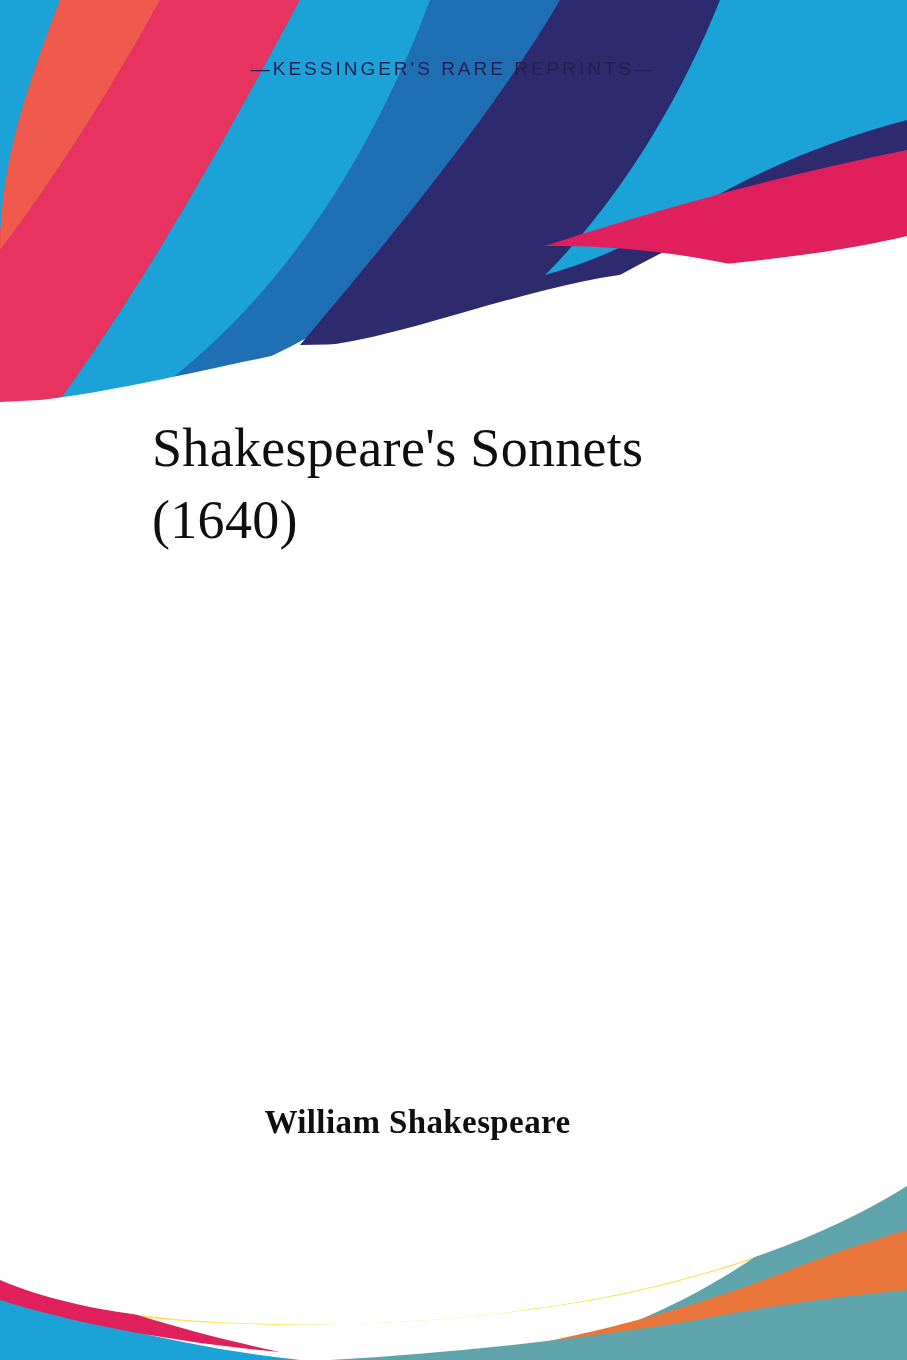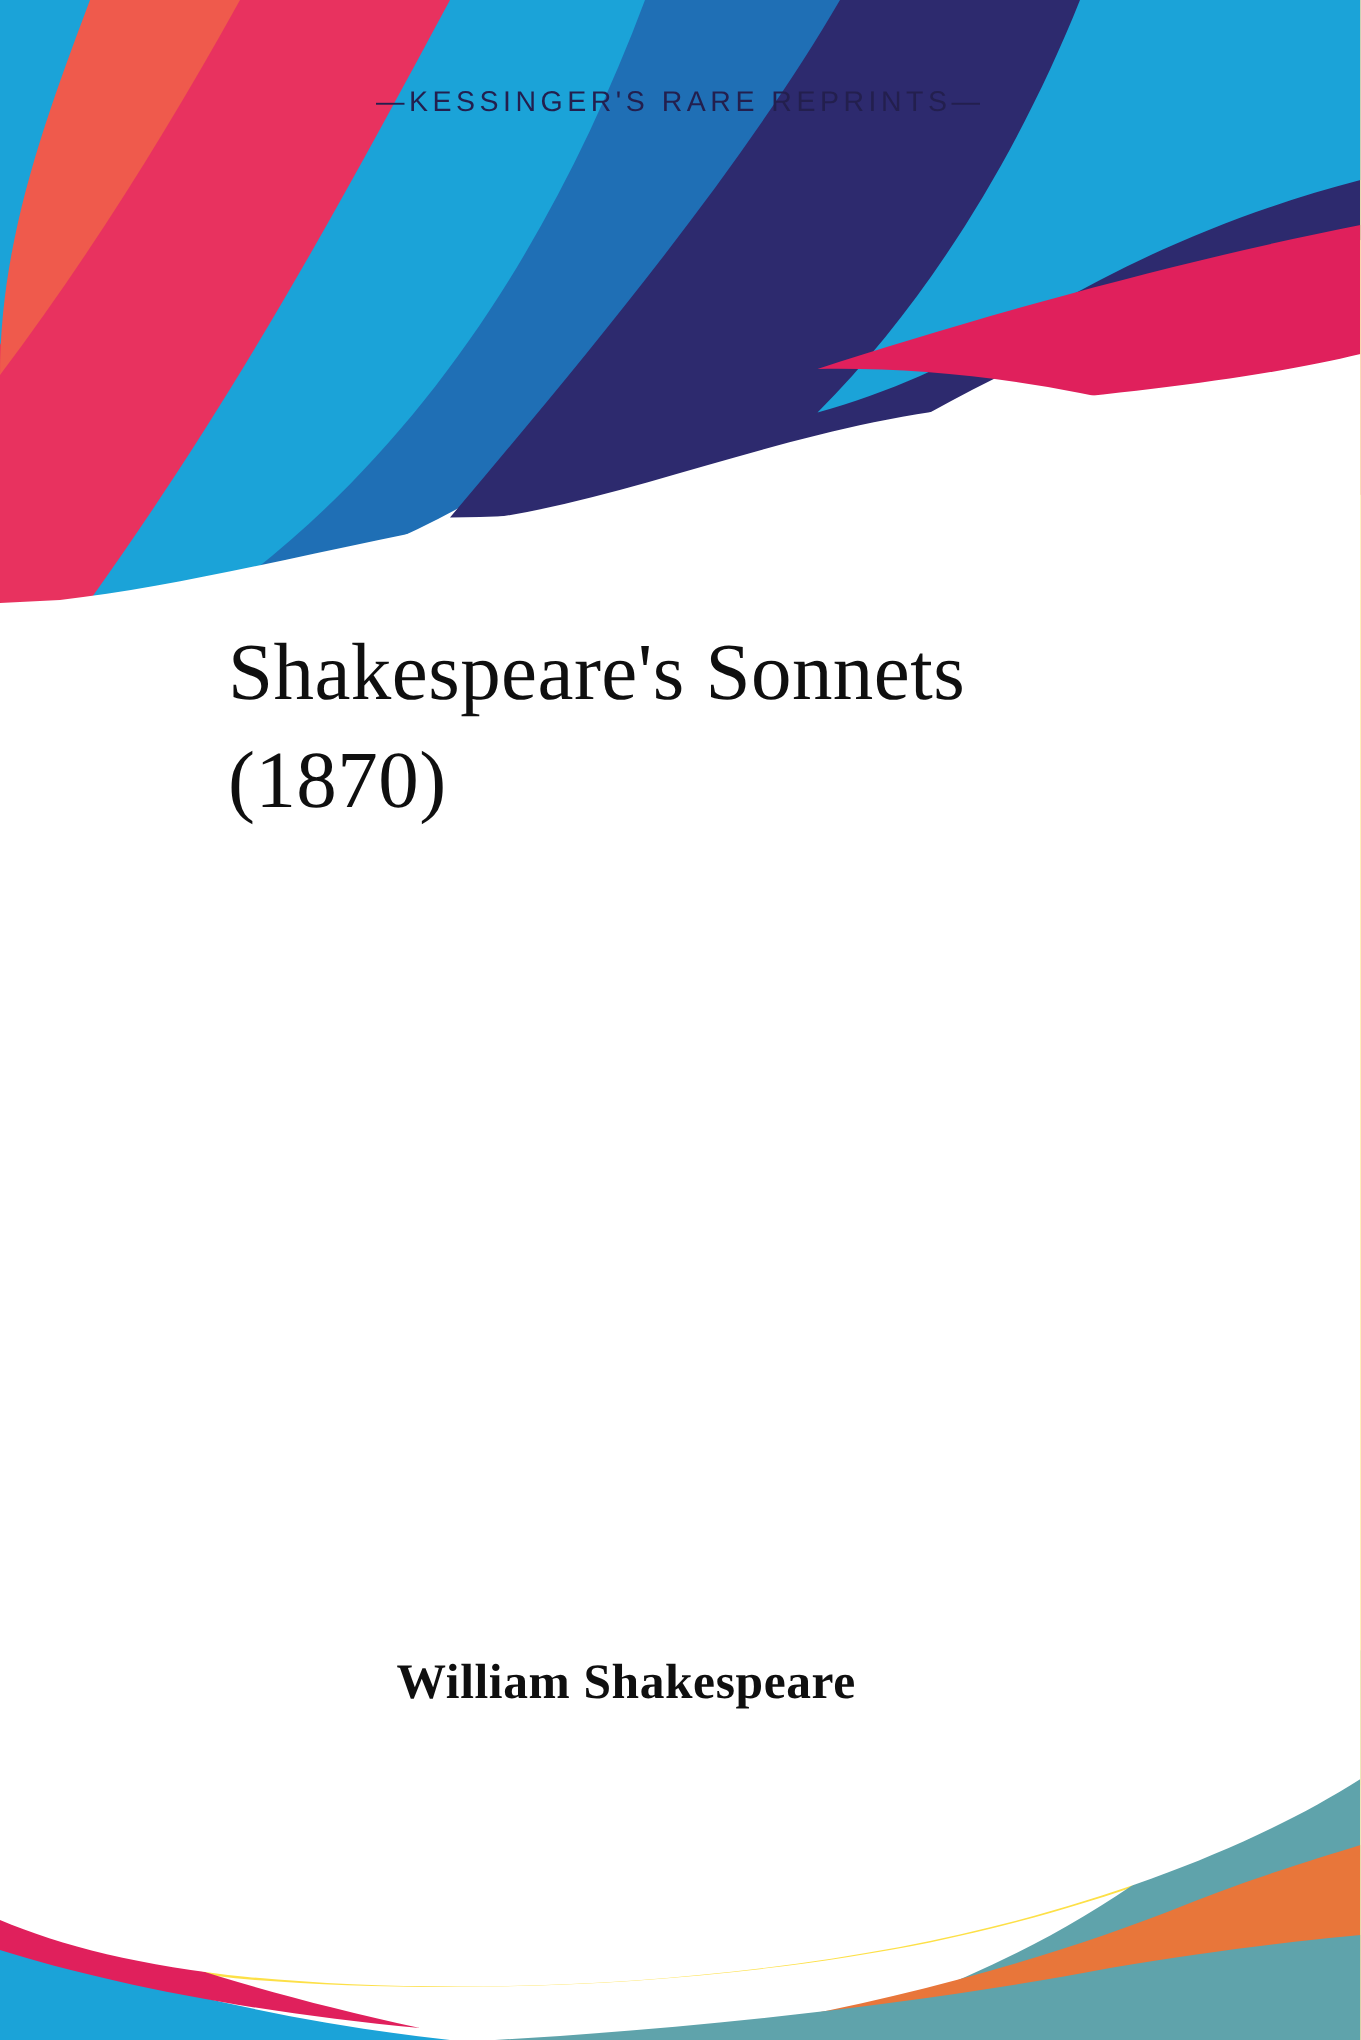--- a/index.html
+++ b/index.html
@@ -119,20 +119,20 @@
              C95,1311 40,1297 0,1280
              L0,402 Z" fill="#ffffff"></path>
   </svg>
 
   <div class="imprint">
     <span class="imprint-text">—KESSINGER'S RARE REPRINTS—</span>
   </div>
 
   <div class="title-block">
     <div class="title-line">Shakespeare's Sonnets</div>
-    <div class="title-line">(1870)</div>
+    <div class="title-line">(1640)</div>
   </div>
 
   <div class="author-block">
     <span class="author-text">William Shakespeare</span>
   </div>
 
 </div>
 
 </body></html>

